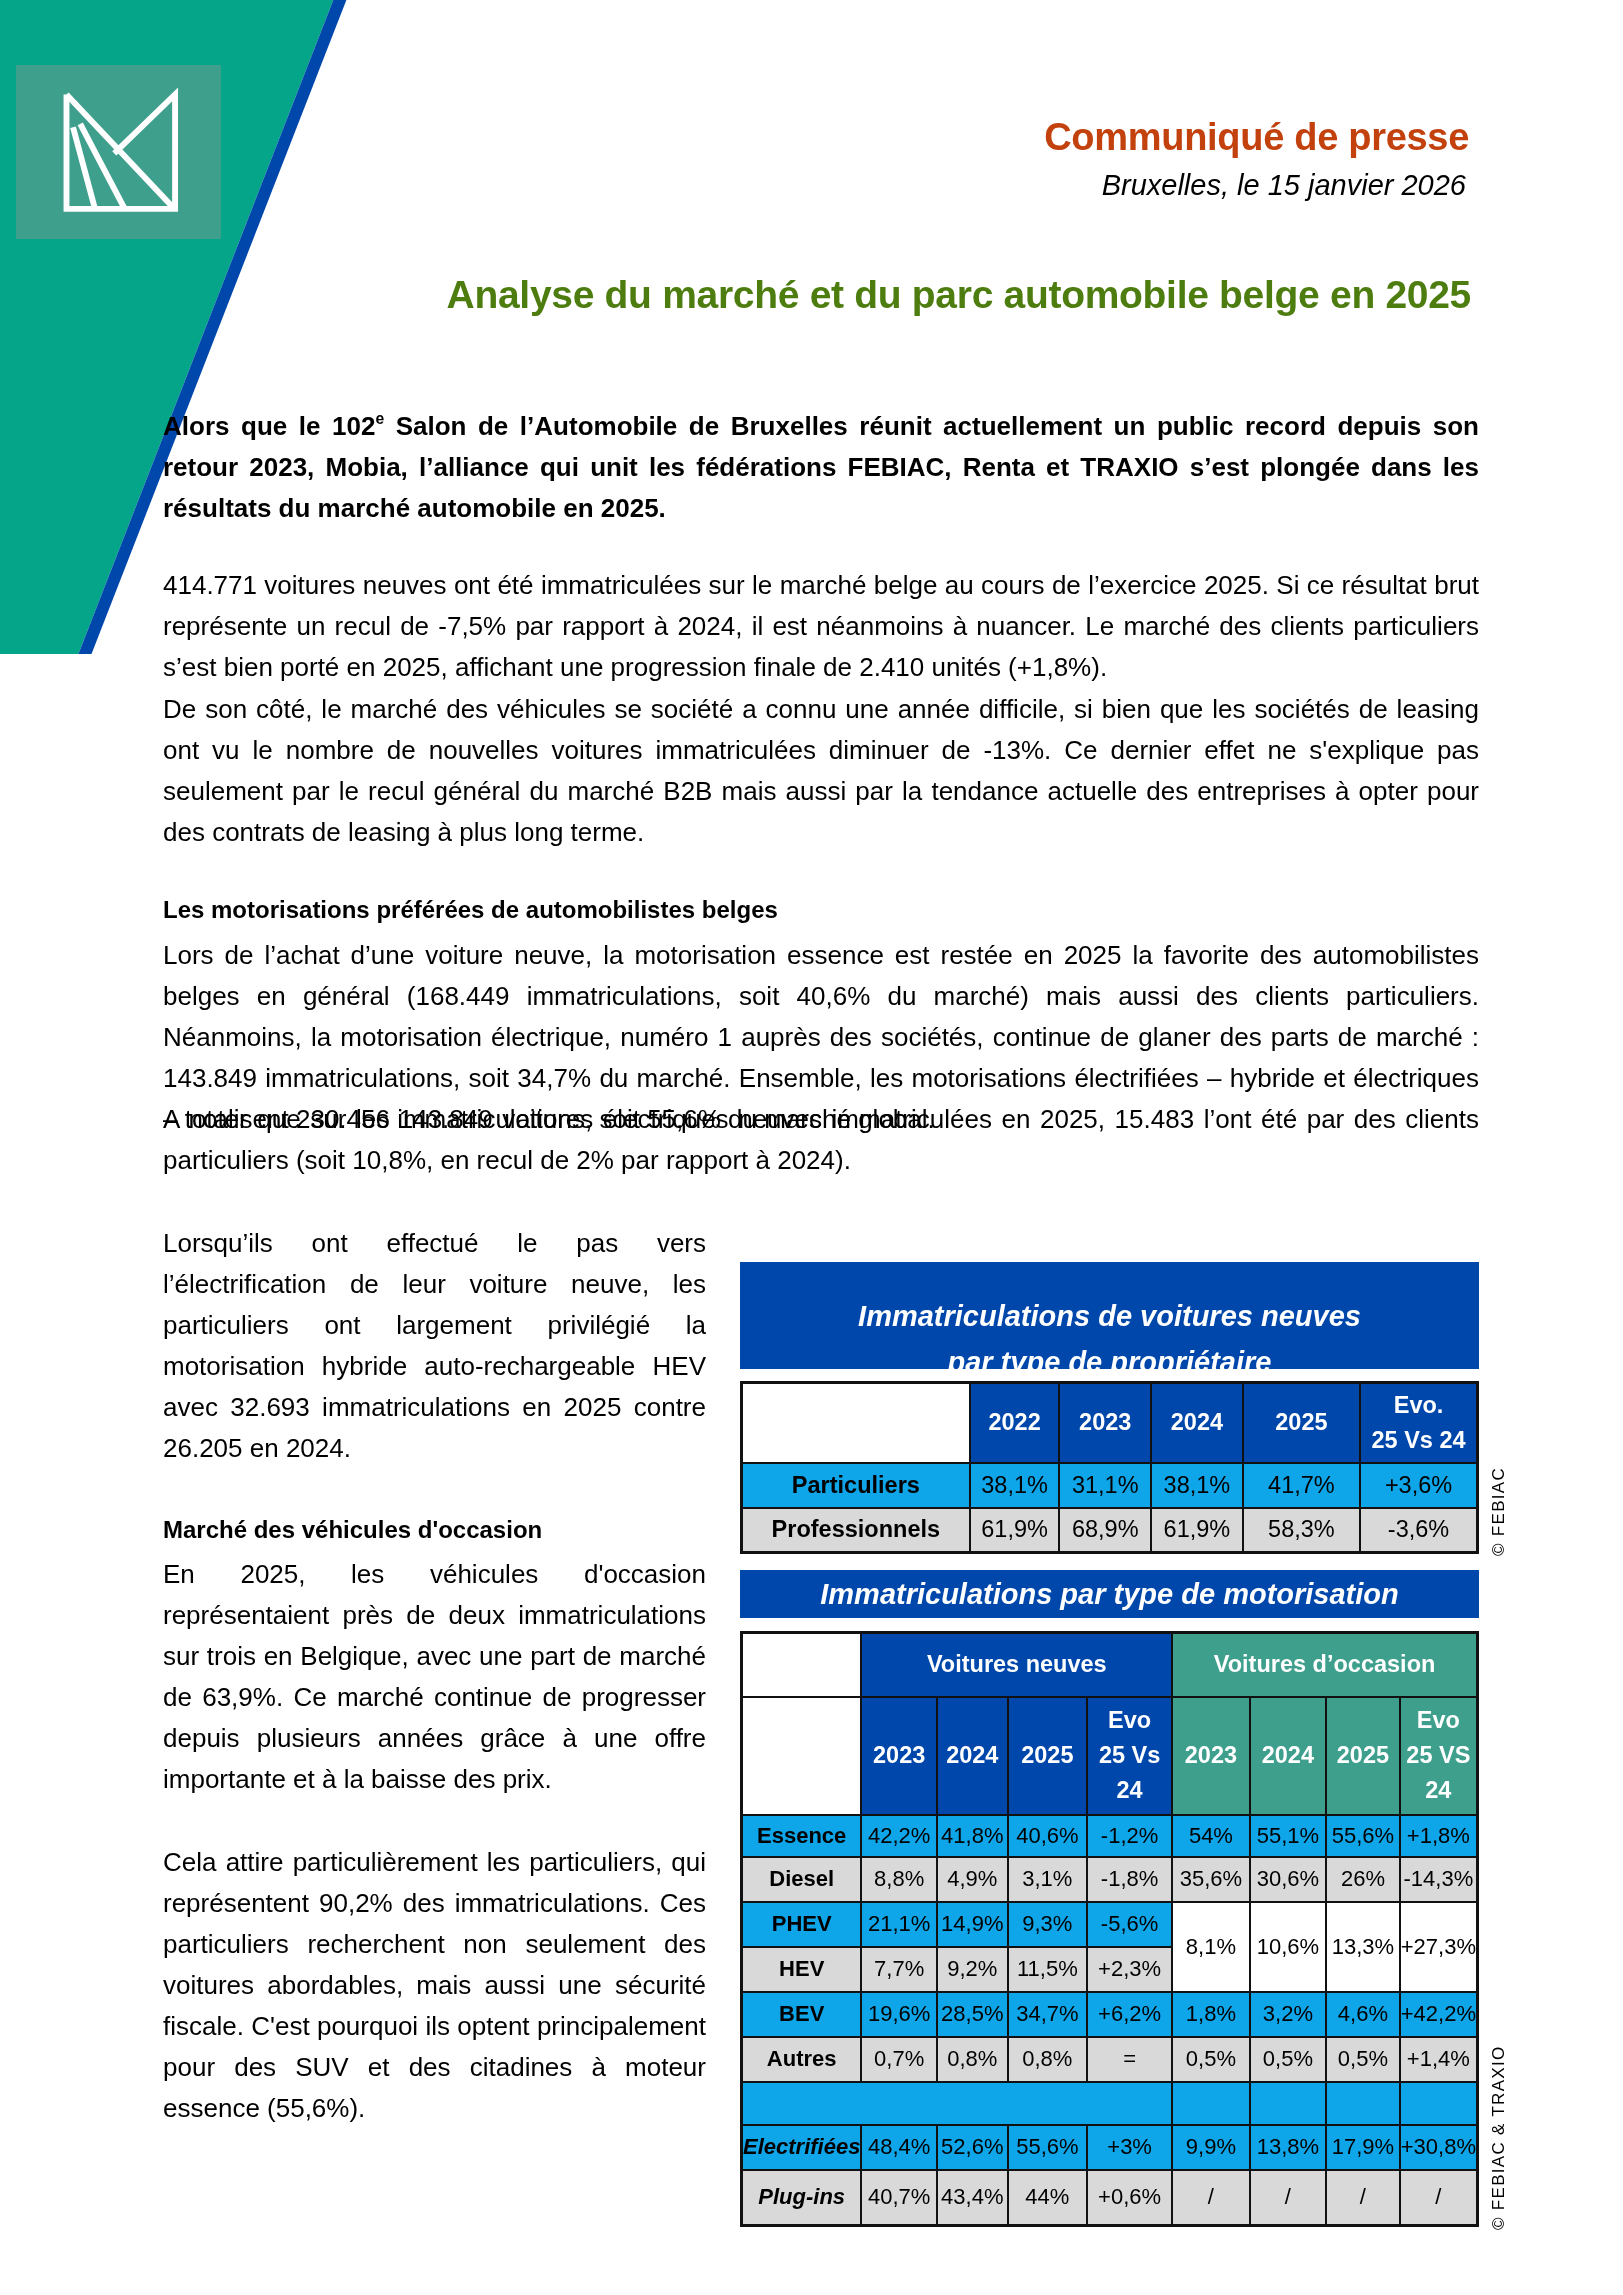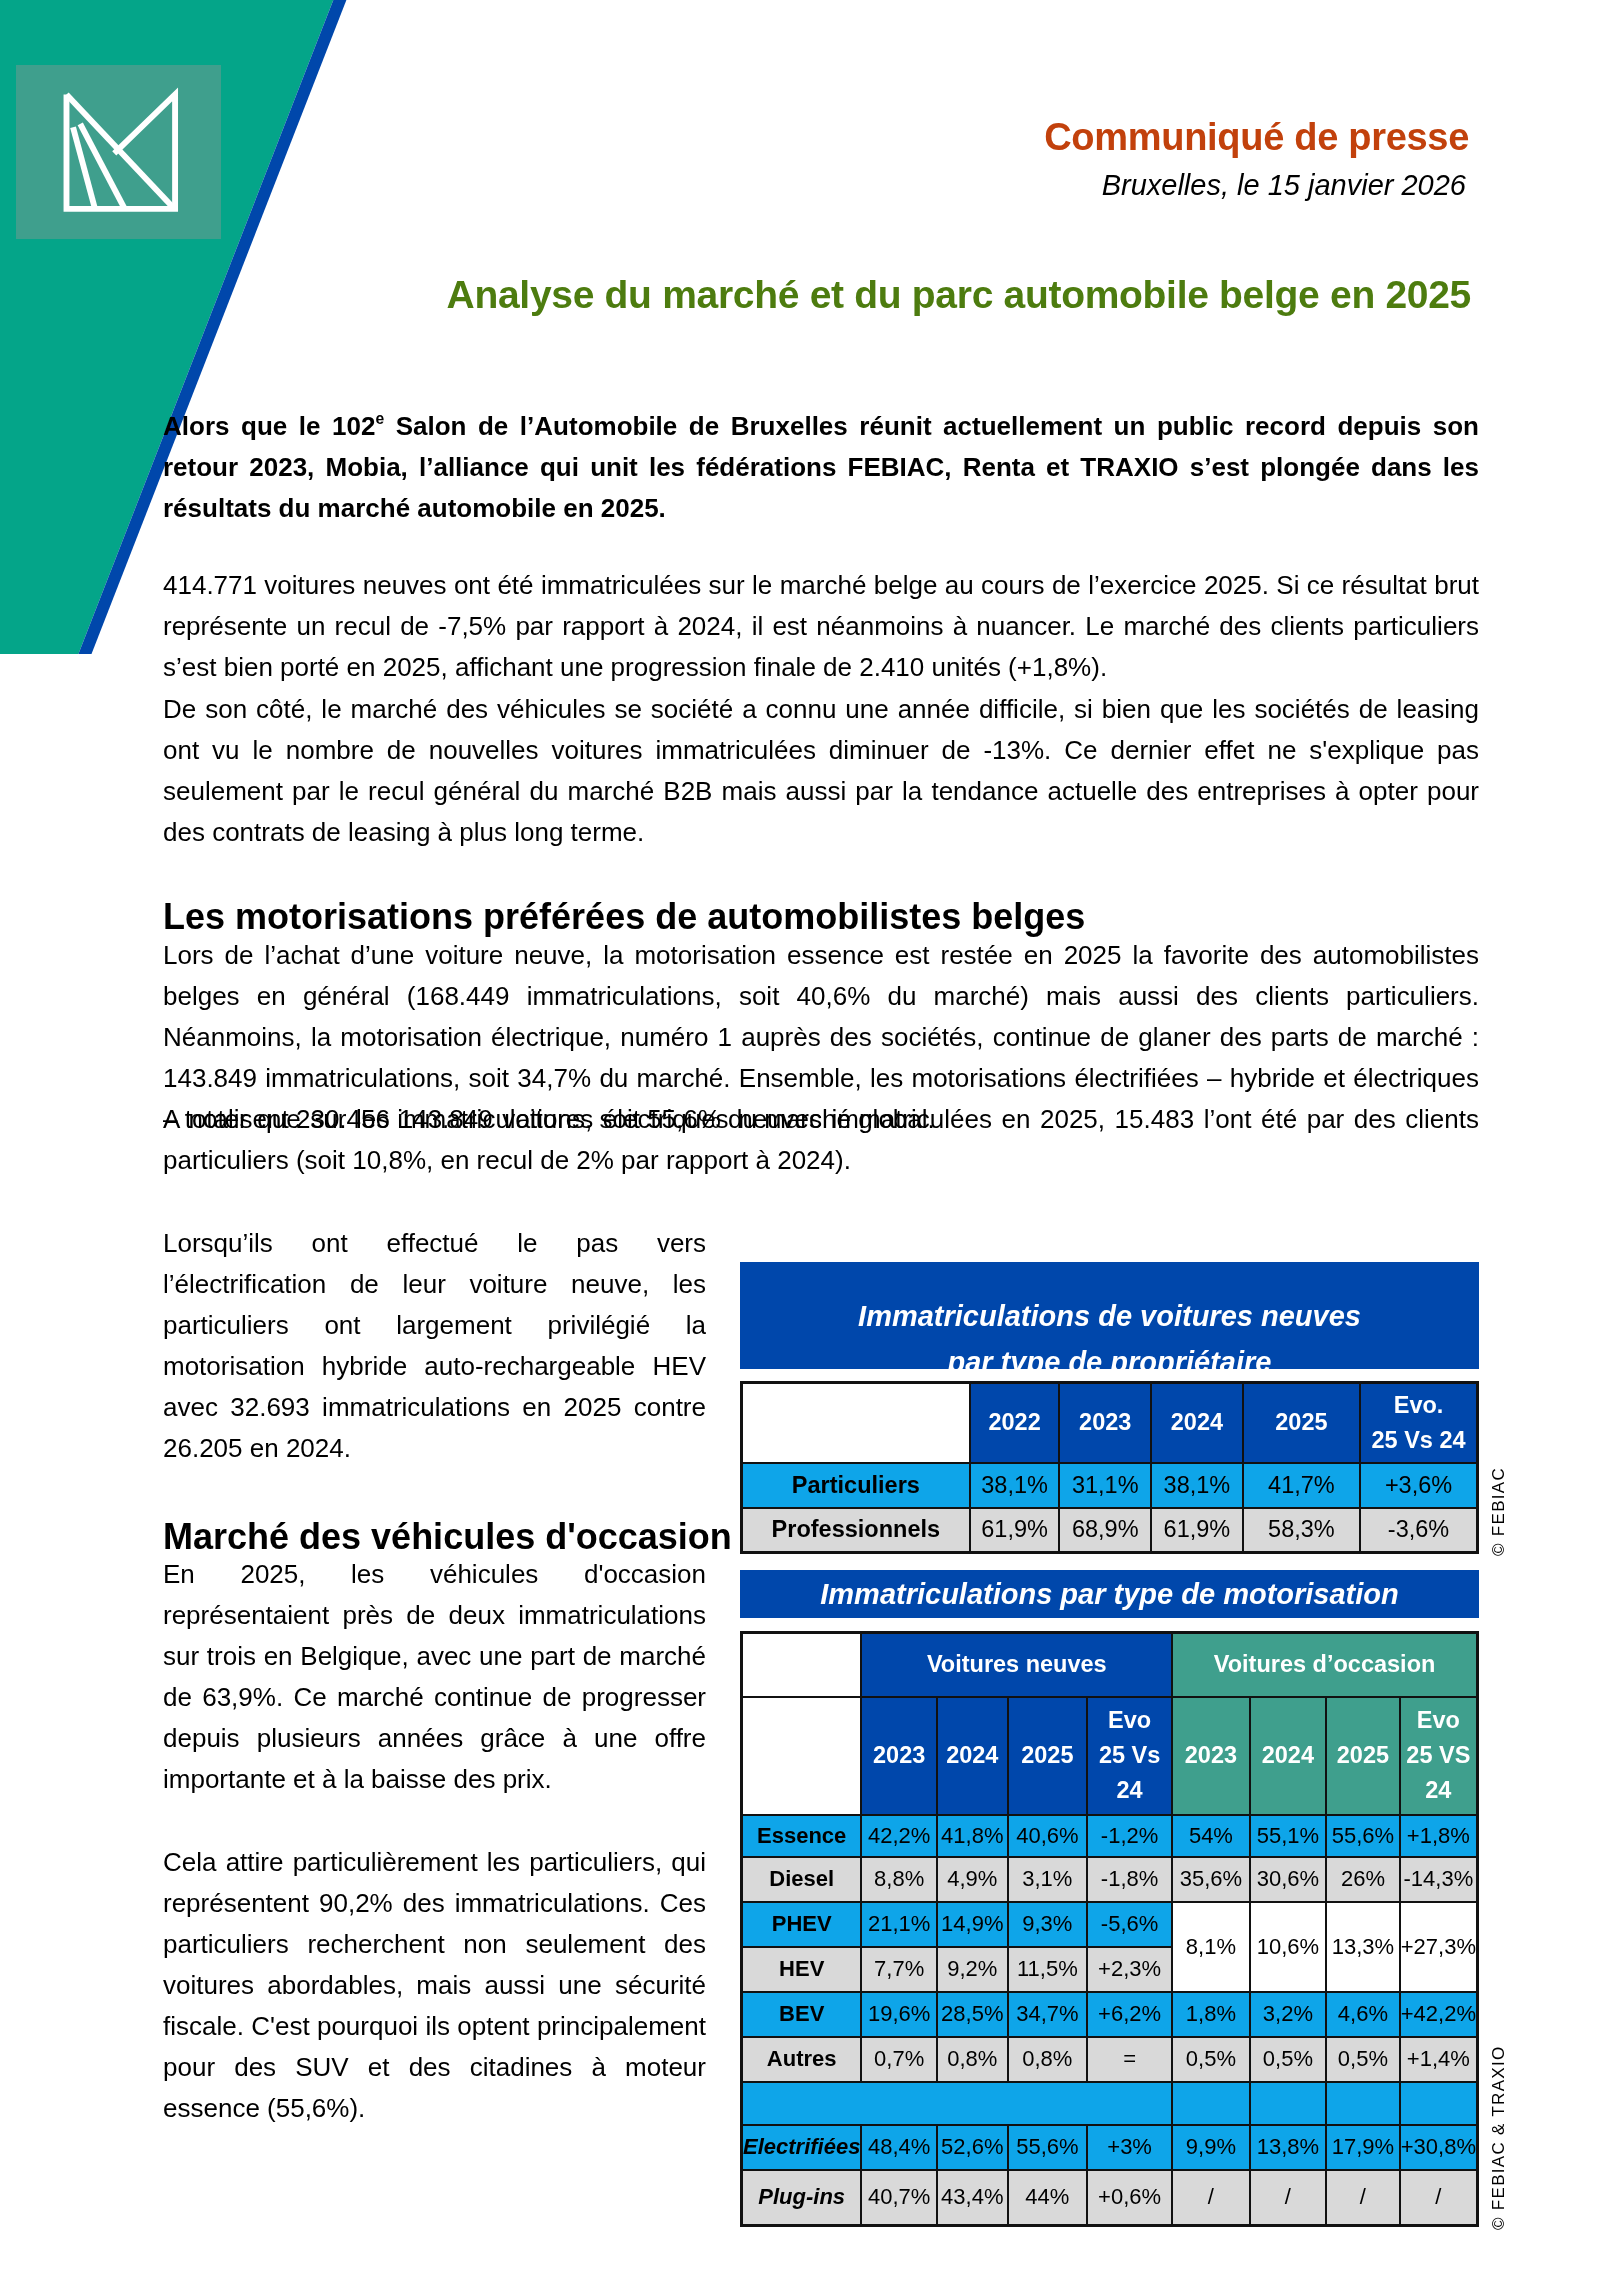--- a/index.html
+++ b/index.html
@@ -11,21 +11,21 @@
   .logo-box { position: absolute; left: 16.3px; top: 65px; width: 205px; height: 174px; background: #3f9f8d; }
   .logo-svg { position: absolute; left: 16.3px; top: 65px; width: 205px; height: 174px; }
 
   .press-title { position: absolute; right: 154px; top: 116px; font-size: 38px; font-weight: bold; color: #c2410c; letter-spacing: -0.3px; }
   .press-date { position: absolute; right: 157px; top: 169px; font-size: 29px; font-style: italic; color: #000; }
   .main-title { position: absolute; right: 152px; top: 273px; font-size: 39px; font-weight: bold; color: #4d7c0f; letter-spacing: -0.3px; }
 
   .para { position: absolute; left: 163px; width: 1316px; font-size: 26px; line-height: 41px; text-align: justify; text-align-last: left; }
   .para.bold { font-weight: bold; }
   .para .sup { font-size: 15.7px; vertical-align: 10.5px; }
-  .heading { position: absolute; left: 163px; font-size: 36px; font-weight: bold; }
+  .heading { position: absolute; left: 163px; font-size: 24px; font-weight: bold; }
 
   .col-left { position: absolute; left: 163px; width: 543px; font-size: 26px; line-height: 41px; text-align: justify; text-align-last: left; }
 
   
   .tbl-banner { position: absolute; left: 740px; width: 739px; background: #0047ab; color: #fff; font-style: italic; font-weight: bold; font-size: 29px; text-align: center; }
   table.data { position: absolute; border-collapse: collapse; font-size: 22px; }
   table.data td { border: 2px solid #111; text-align: center; vertical-align: middle; padding: 0; }
   table.data { border: 3.3px solid #111; }
   .hd-blue { background: #0047ab; color: #fff; font-weight: bold; font-size: 23.5px; }
   .hd-green { background: #3f9f8d; color: #fff; font-weight: bold; font-size: 23.5px; }

